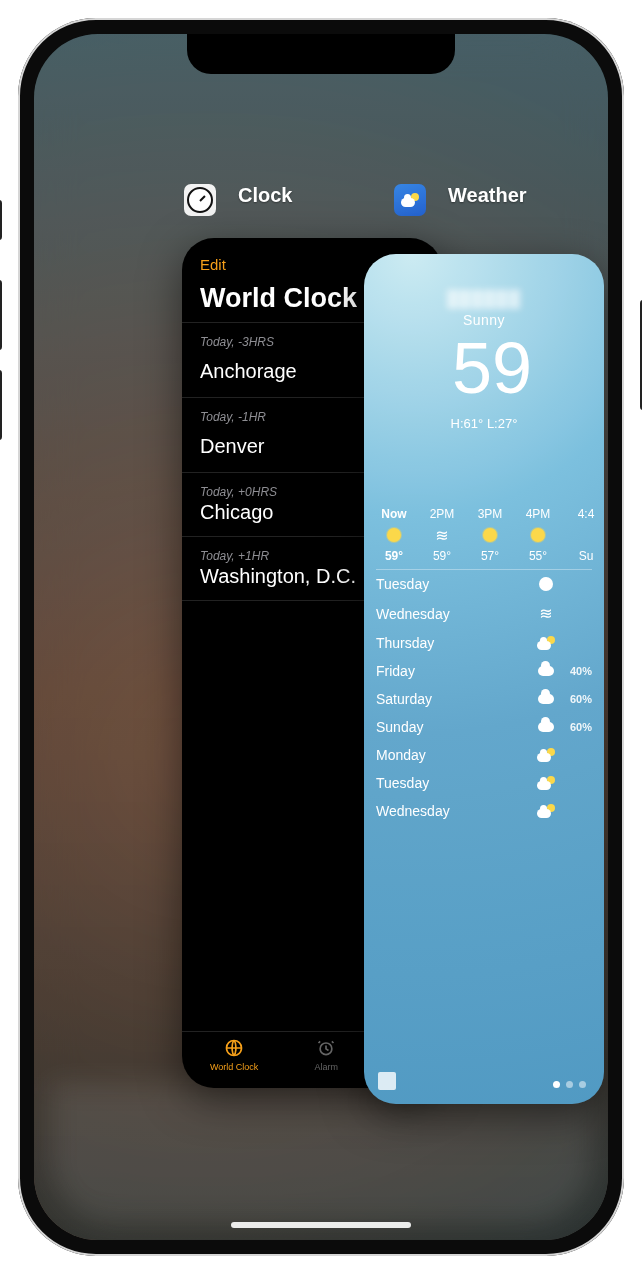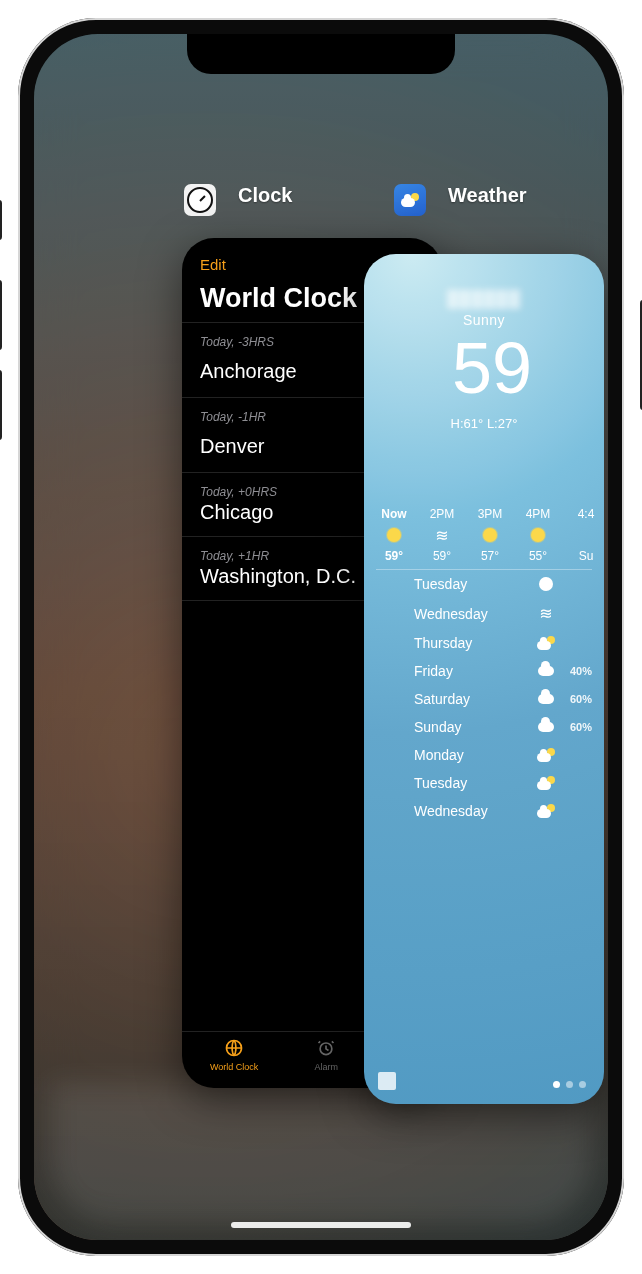--- a/index.html
+++ b/index.html
@@ -128,21 +128,21 @@
   .wx-loc { font-size:16px; color:rgba(255,255,255,0.6); filter: blur(3px); letter-spacing:1px; }
   .wx-cond { font-size:14px; margin-top:4px; letter-spacing:.5px; }
   .wx-temp { font-size:72px; font-weight:200; line-height:1; margin-top:4px; position:relative; left:8px; }
   .wx-hl { font-size:13px; margin-top:12px; }
   .wx-hr { margin:72px 0 6px 12px; display:flex; gap:12px; }
   .wx-hr-col { display:flex; flex-direction:column; align-items:center; gap:5px; font-size:12px; min-width:36px; }
   .wx-hr-col.t { font-weight:600; }
   .wx-hr-col .ico { height:18px; display:flex; align-items:center; }
   .wx-days { margin:6px 12px 0; border-top:1px solid rgba(255,255,255,0.35); }
   .wx-day { display:flex; align-items:center; justify-content:space-between; font-size:14px; padding:6px 0; }
-  .wx-day .name { flex:1;margin-left:38px; }
+  .wx-day .name { flex:1; }
   .wx-day .pct { font-size:11px; opacity:0.9; margin-left:6px; min-width:30px; text-align:right;font-weight:bold; }
   .wx-day .di { width:20px; display:flex; justify-content:center; }
   .wx-dots { position:absolute; bottom:16px; right:18px; display:flex; gap:6px; }
   .wx-dots span { width:7px; height:7px; border-radius:50%; background:rgba(255,255,255,0.5); }
   .wx-dots span.on { background:#fff; }
   .wx-src { position:absolute; bottom:14px; left:14px; width:18px; height:18px; background:rgba(255,255,255,0.8); border-radius:2px; }
 
   
   .sun { width:14px; height:14px; border-radius:50%; background:#ffd83b; box-shadow: 0 0 0 1px rgba(255,216,59,0.4);}
   .sun-white { width:14px; height:14px; border-radius:50%; background:#fff; position:relative;}

